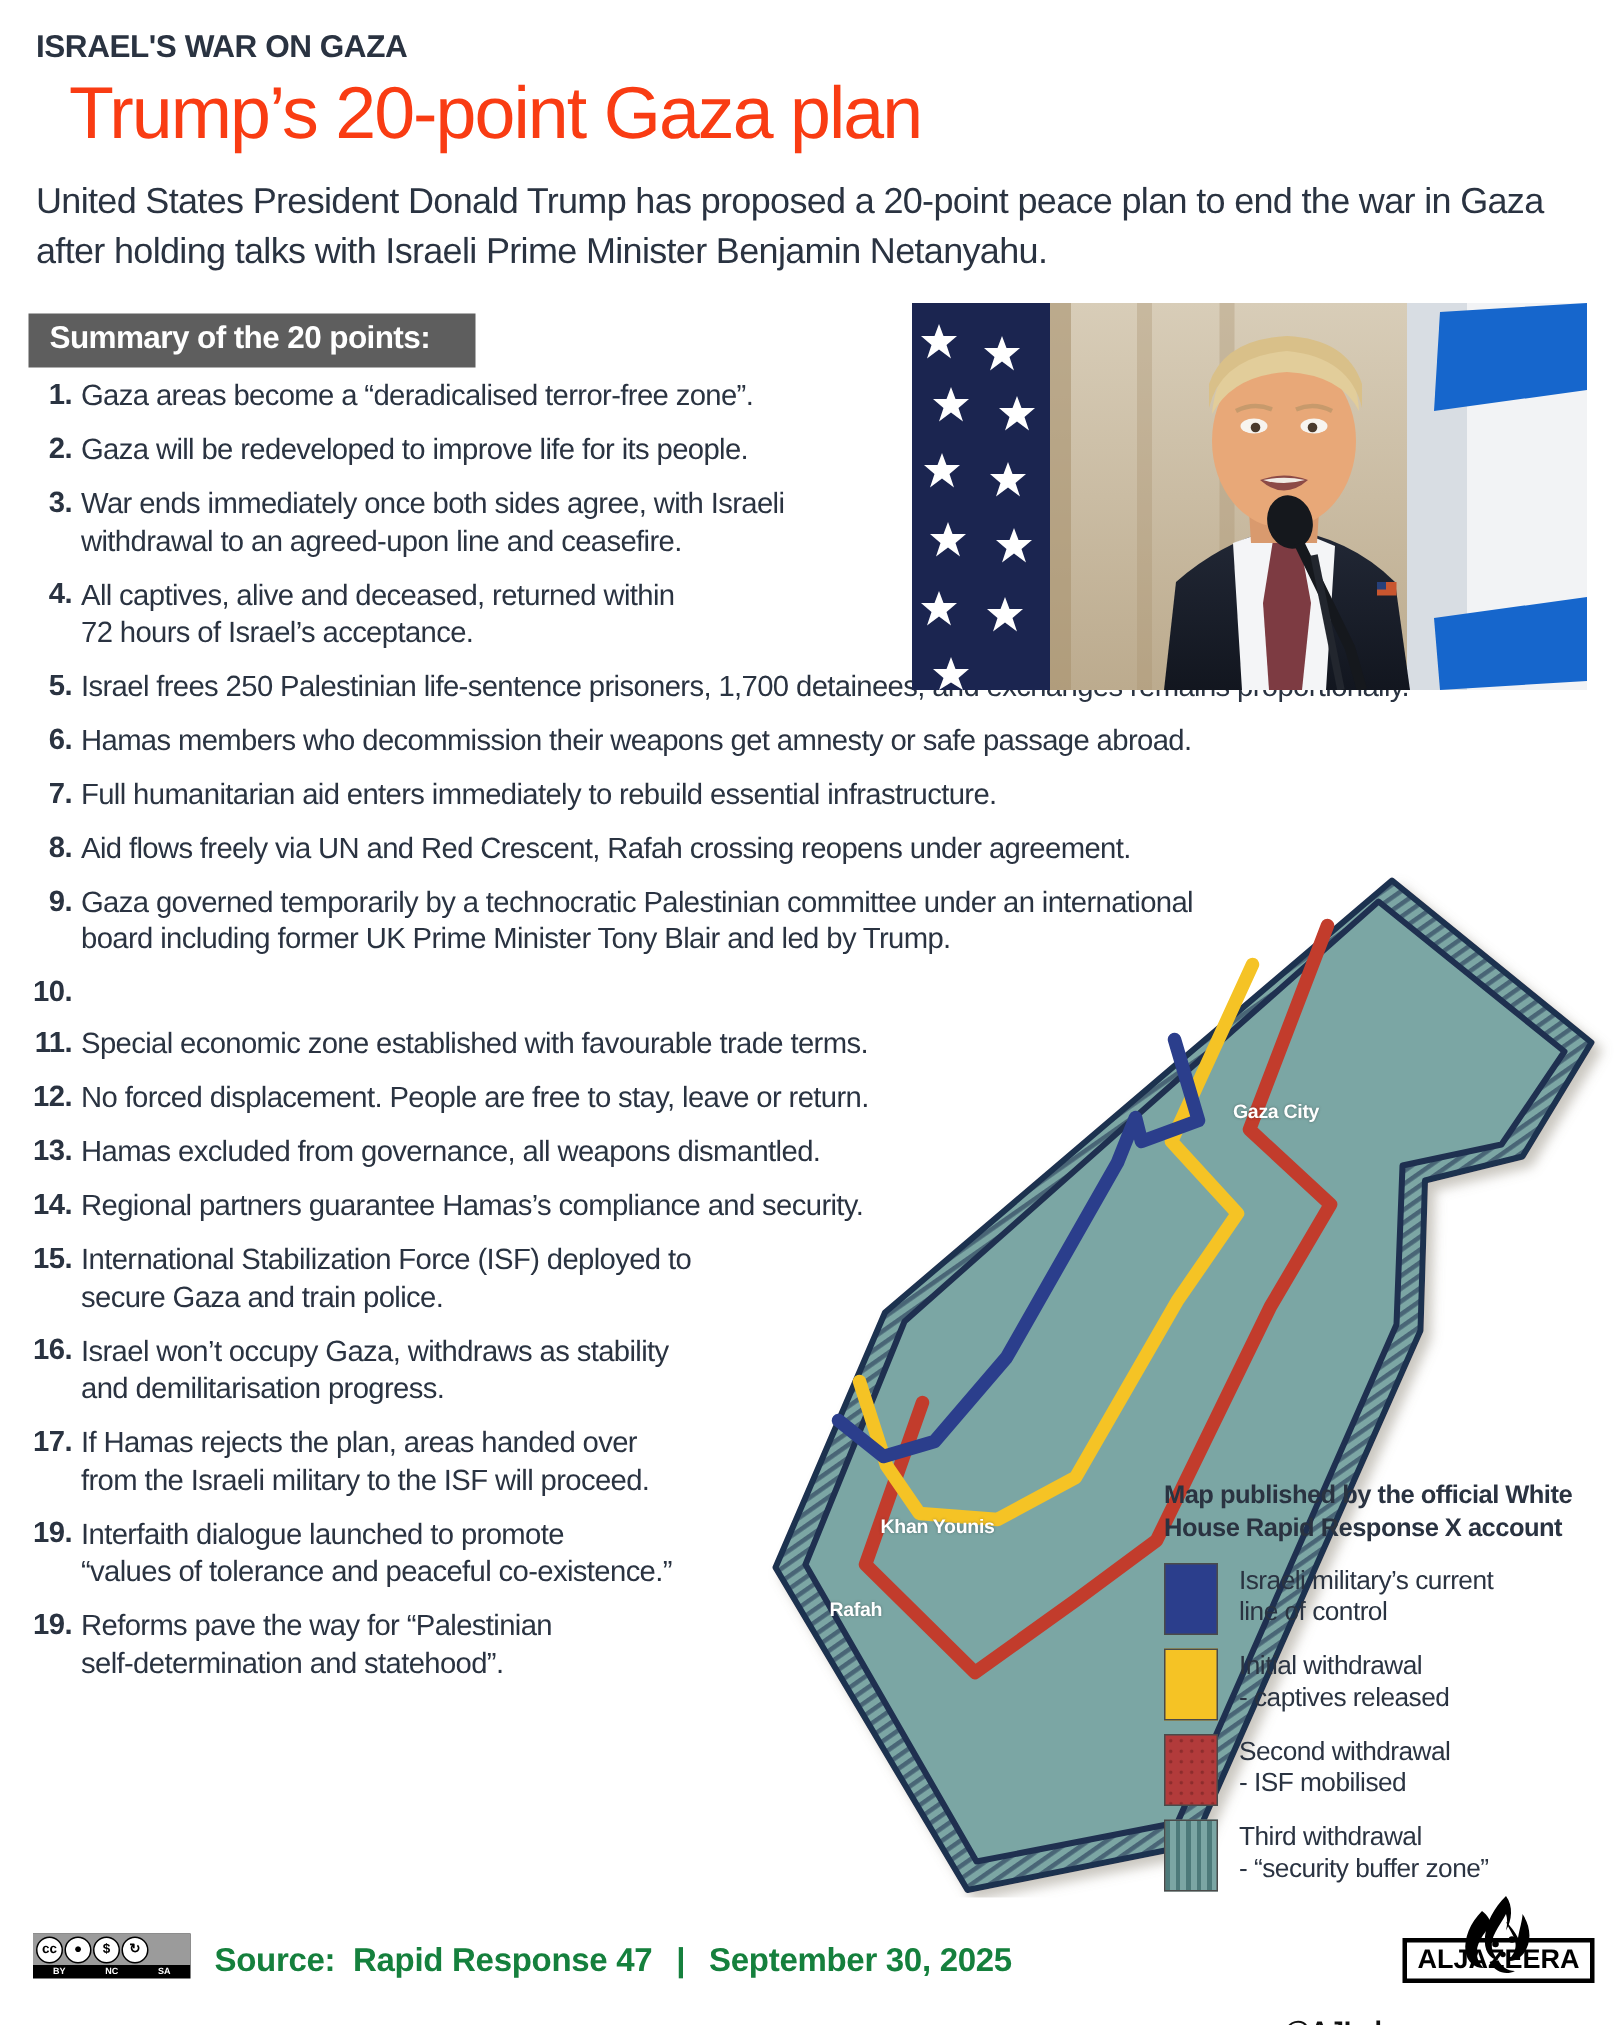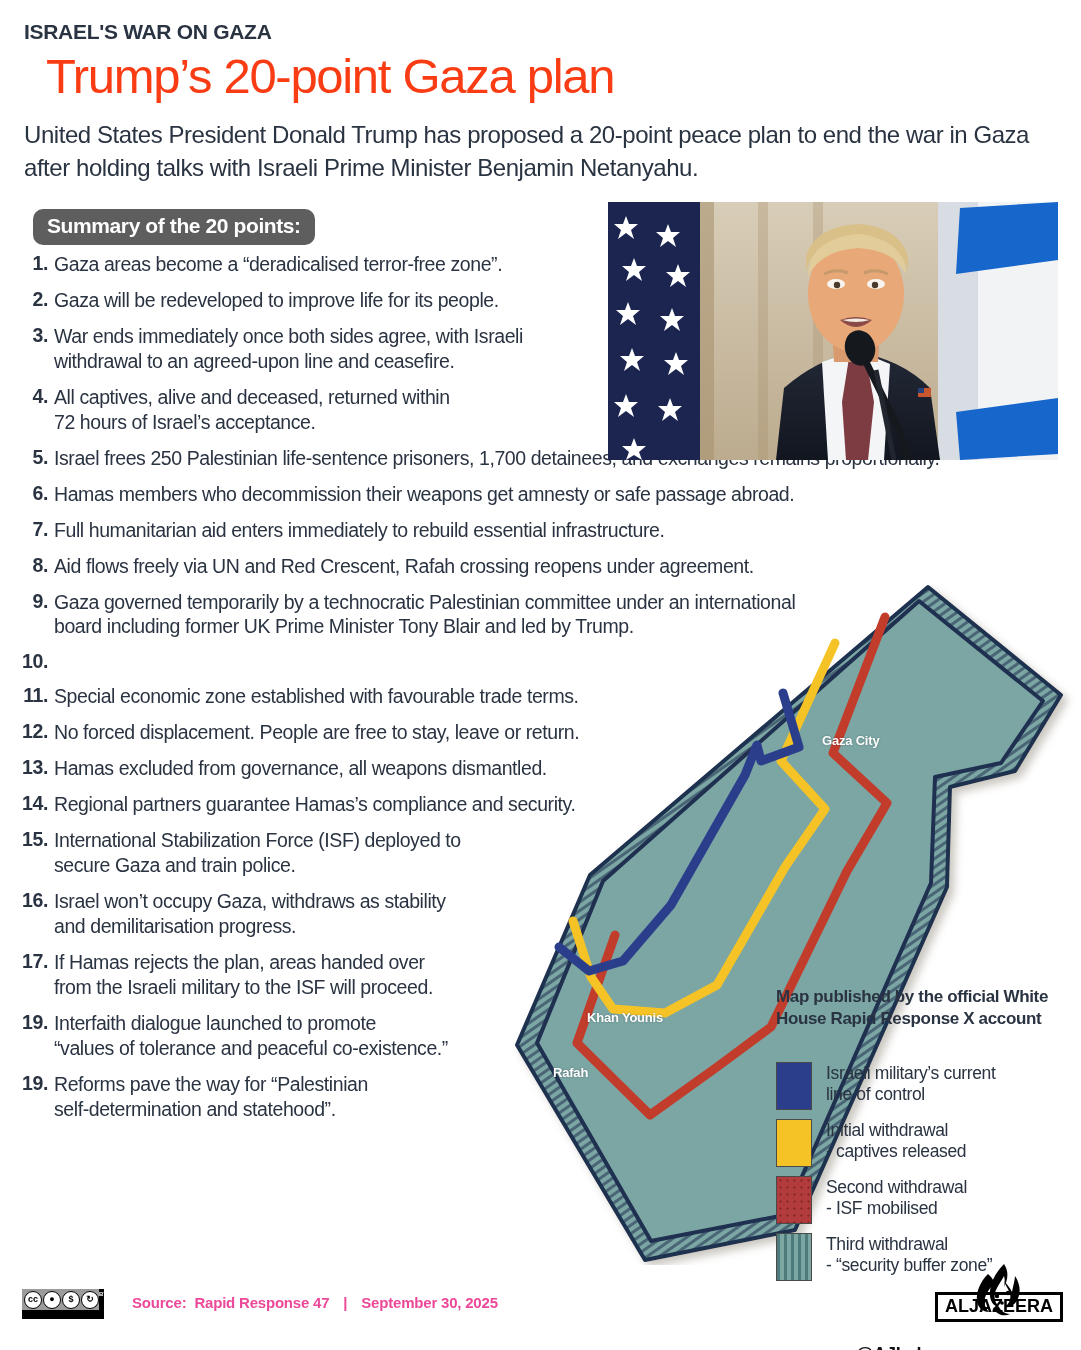--- a/index.html
+++ b/index.html
@@ -25,24 +25,24 @@
     color:#f93c13; line-height:1.08;margin-left:24px;
   }
   .standfirst {
     position:absolute; left:24px; top:118px; width:1035px;
     font-size:24px; line-height:1.38; letter-spacing:-0.45px;
     color:#2a3341;
   }
 
   
   .summary-badge {
-    position:absolute; left:33px; top:209px;
+    position:absolute; left:19px; top:209px;
     background:#5e5e5e; color:#ffffff;
-    padding:5px 14px 7px 14px;
-    font-size:21px; font-weight:bold; letter-spacing:-0.4px;border-radius:10px;
+    padding:5px 30px 7px 14px;
+    font-size:21px; font-weight:bold; letter-spacing:-0.4px;
   }
 
   
   .points { position:absolute; left:18px; top:252px; width:1050px; }
   .point {
     display:flex; align-items:flex-start;
     margin-bottom:11px;
   }
   .point-num {
     flex:0 0 auto; width:36px; text-align:right;
@@ -74,49 +74,49 @@
     text-shadow:0 0 2px rgba(0,0,0,.35);
   }
   #city-gaza      { left:327px; top:158px; transform:rotate(0deg); }
   #city-khanyounis{ left:92px;  top:435px; }
   #city-rafah     { left:58px;  top:490px; }
 
   
   .legend { position:absolute; left:776px; top:986px; width:300px; }
   .legend-title {
     font-size:17px; font-weight:bold; line-height:1.28;
-    letter-spacing:-0.35px; color:#2a3341; margin-bottom:32px;
+    letter-spacing:-0.35px; color:#2a3341; margin-bottom:12px;
     white-space:pre-line;
   }
   .legend-row { display:flex; align-items:flex-start; margin-bottom:9px; }
   .swatch {
     flex:0 0 auto; width:36px; height:48px;
     border:1px solid #4a4a4a; margin-right:14px;
   }
   .legend-label {
     font-size:17.5px; line-height:1.22; letter-spacing:-0.35px;
     color:#2a3341; white-space:pre-line; padding-top:1px;
   }
   .cc-badge {
     position:absolute; left:22px; top:1289px;
-    width:82px; height:30px; background:#000;
-    display:flex; flex-direction:row;
+    width:105px; height:30px; background:#000;
+    display:flex; flex-direction:column;
   }
   .cc-top { display:flex; height:21px; background:#9b9b9b; align-items:center; padding-left:2px; gap:1px; }
   .cc-circ {
     width:18px; height:18px; border-radius:50%;
     background:#ffffff; border:1.6px solid #000;
     display:flex; align-items:center; justify-content:center;
     font-size:9px; font-weight:bold; color:#000; line-height:1;
   }
   .cc-bot { display:flex; height:9px; color:#fff; font-size:6px; font-weight:bold;
             align-items:center; justify-content:space-around; letter-spacing:0px; }
   .source {
-    position:absolute; left:132px; top:1294px;
-    font-size:15px; font-weight:bold; letter-spacing:-0.2px; color:#ec4899;
+    position:absolute; left:143px; top:1294px;
+    font-size:22px; font-weight:bold; letter-spacing:-0.2px; color:#15803d;
   }
   .source .sep { padding:0 10px; font-weight:bold; }
   .ajlabs {
     position:absolute; right:144px; top:1296px;
     font-size:18px; font-weight:bold; letter-spacing:-0.2px; color:#111;margin-top:48px;
   }
   .aj-logo { position:absolute; right:18px; top:1262px; width:122px; height:76px; }
   .aj-wordmark {
     position:absolute; right:18px; top:1292px;
     border:3px solid #000; padding:2px 7px 3px 7px;

